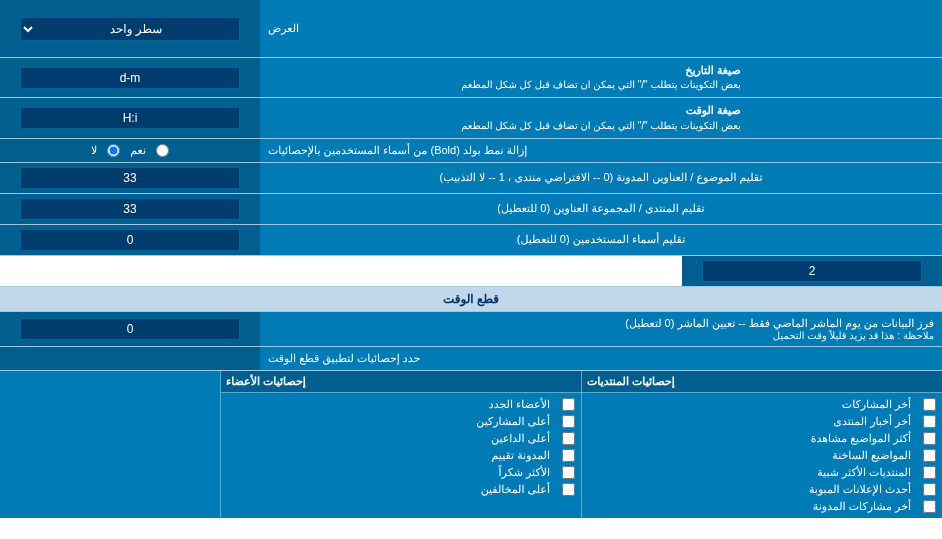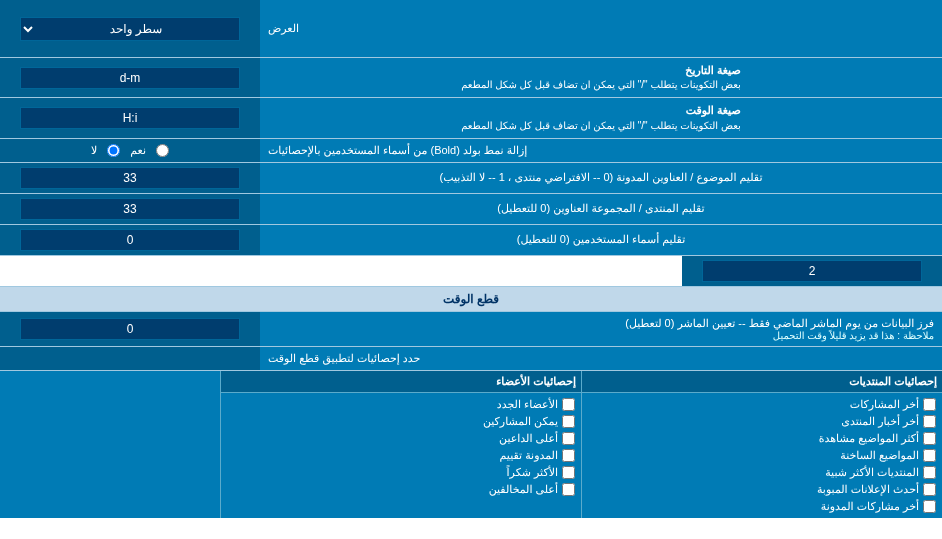--- a/index.html
+++ b/index.html
@@ -151,31 +151,31 @@
       border-left: 1px solid #5aabcc;
     }
     .three-col:last-child {
       border-left: none;
     }
     .col-title {
       background: #005f8e;
       color: #fff;
       font-weight: bold;
       font-size: 11px;
-      text-align: right;
+      text-align: left;
       padding: 4px 5px;
       border-bottom: 1px solid #5aabcc;
     }
     .col-items {
       padding: 3px 6px;
     }
     .checkbox-item {
       display: flex;
       align-items: center;
-      gap: 4px;
+      gap: 12px;
       color: #fff;
       font-size: 11px;
       padding: 2px 0;
       direction: rtl;
     }
   </style>
 </head>
 <body>
 
 <div style="width:942px; overflow:hidden;">
@@ -325,21 +325,21 @@
 
     <div class="three-col">
       <div class="col-title">إحصائيات الأعضاء</div>
       <div class="col-items">
         <div class="checkbox-item">
           <input type="checkbox" style="">
             <span>الأعضاء الجدد</span>
         </div>
         <div class="checkbox-item">
           <input type="checkbox" style="">
-            <span>يمكن المشاركين</span>
+            <span>أعلى المشاركين</span>
         </div>
         <div class="checkbox-item">
           <input type="checkbox" style="">
             <span>أعلى الداعين</span>
         </div>
         <div class="checkbox-item">
           <input type="checkbox" style="">
             <span>المدونة تقييم</span>
         </div>
         <div class="checkbox-item">

